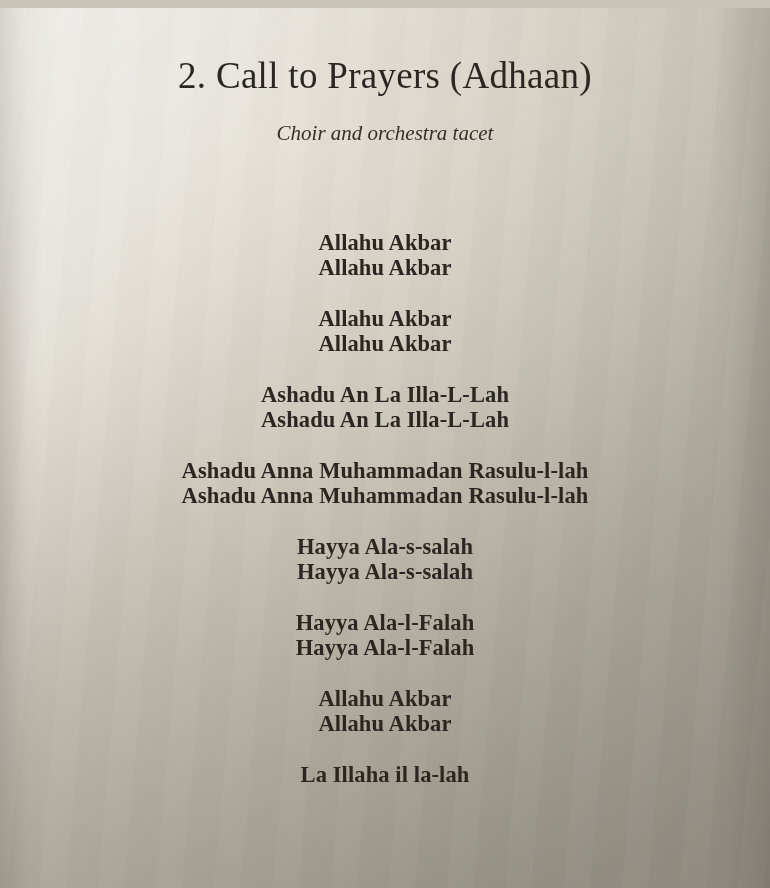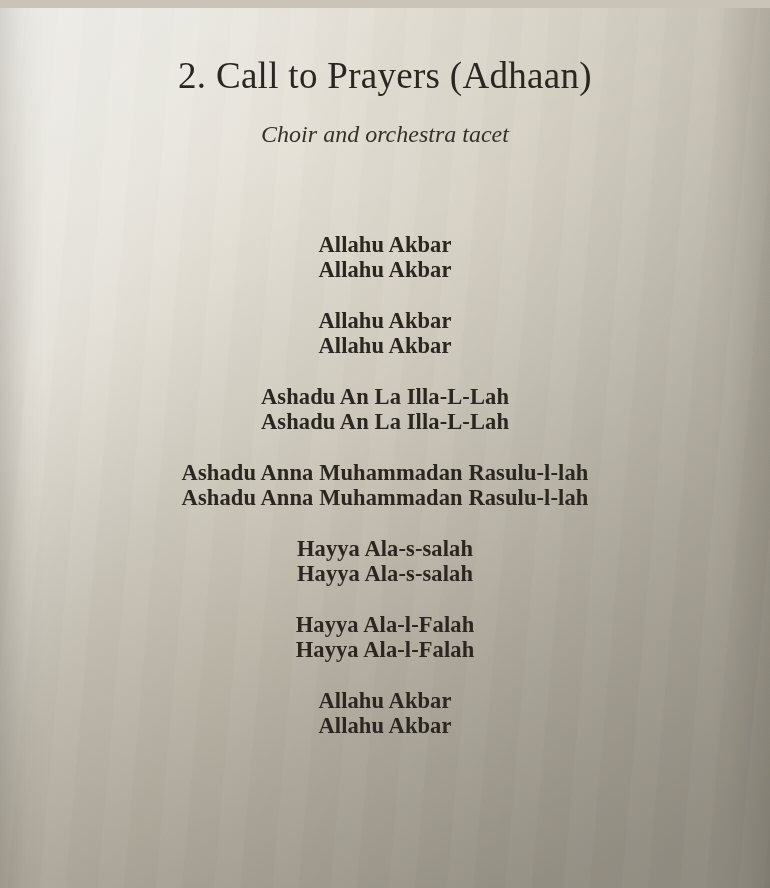--- a/index.html
+++ b/index.html
@@ -84,21 +84,21 @@
     font-size: 37px;
     font-weight: normal;
     letter-spacing: 0.3px;
     color: #2a2622;
     font-family: "Liberation Serif", serif;
   }
 
   #subtitle {
     margin: 0;
     padding-top: 16px;
-    font-size: 24px;
+    font-size: 21px;
     font-style: italic;
     color: #35302a;
     font-family: "Liberation Serif", serif;
   }
 
   #lyrics {
     margin: 0;
     padding: 0;
     list-style: none;
     padding-top: 84px;
@@ -153,15 +153,18 @@
           <div class="line">Hayya Ala-s-salah</div>
         </div>
         <div class="stanza">
           <div class="line">Hayya Ala-l-Falah</div>
           <div class="line">Hayya Ala-l-Falah</div>
         </div>
         <div class="stanza">
           <div class="line">Allahu Akbar</div>
           <div class="line">Allahu Akbar</div>
         </div>
+        <div class="stanza">
+          <div class="line">La Illaha il la-lah</div>
+        </div>
       </div>
   </div>
 </div>
 
 </body></html>

